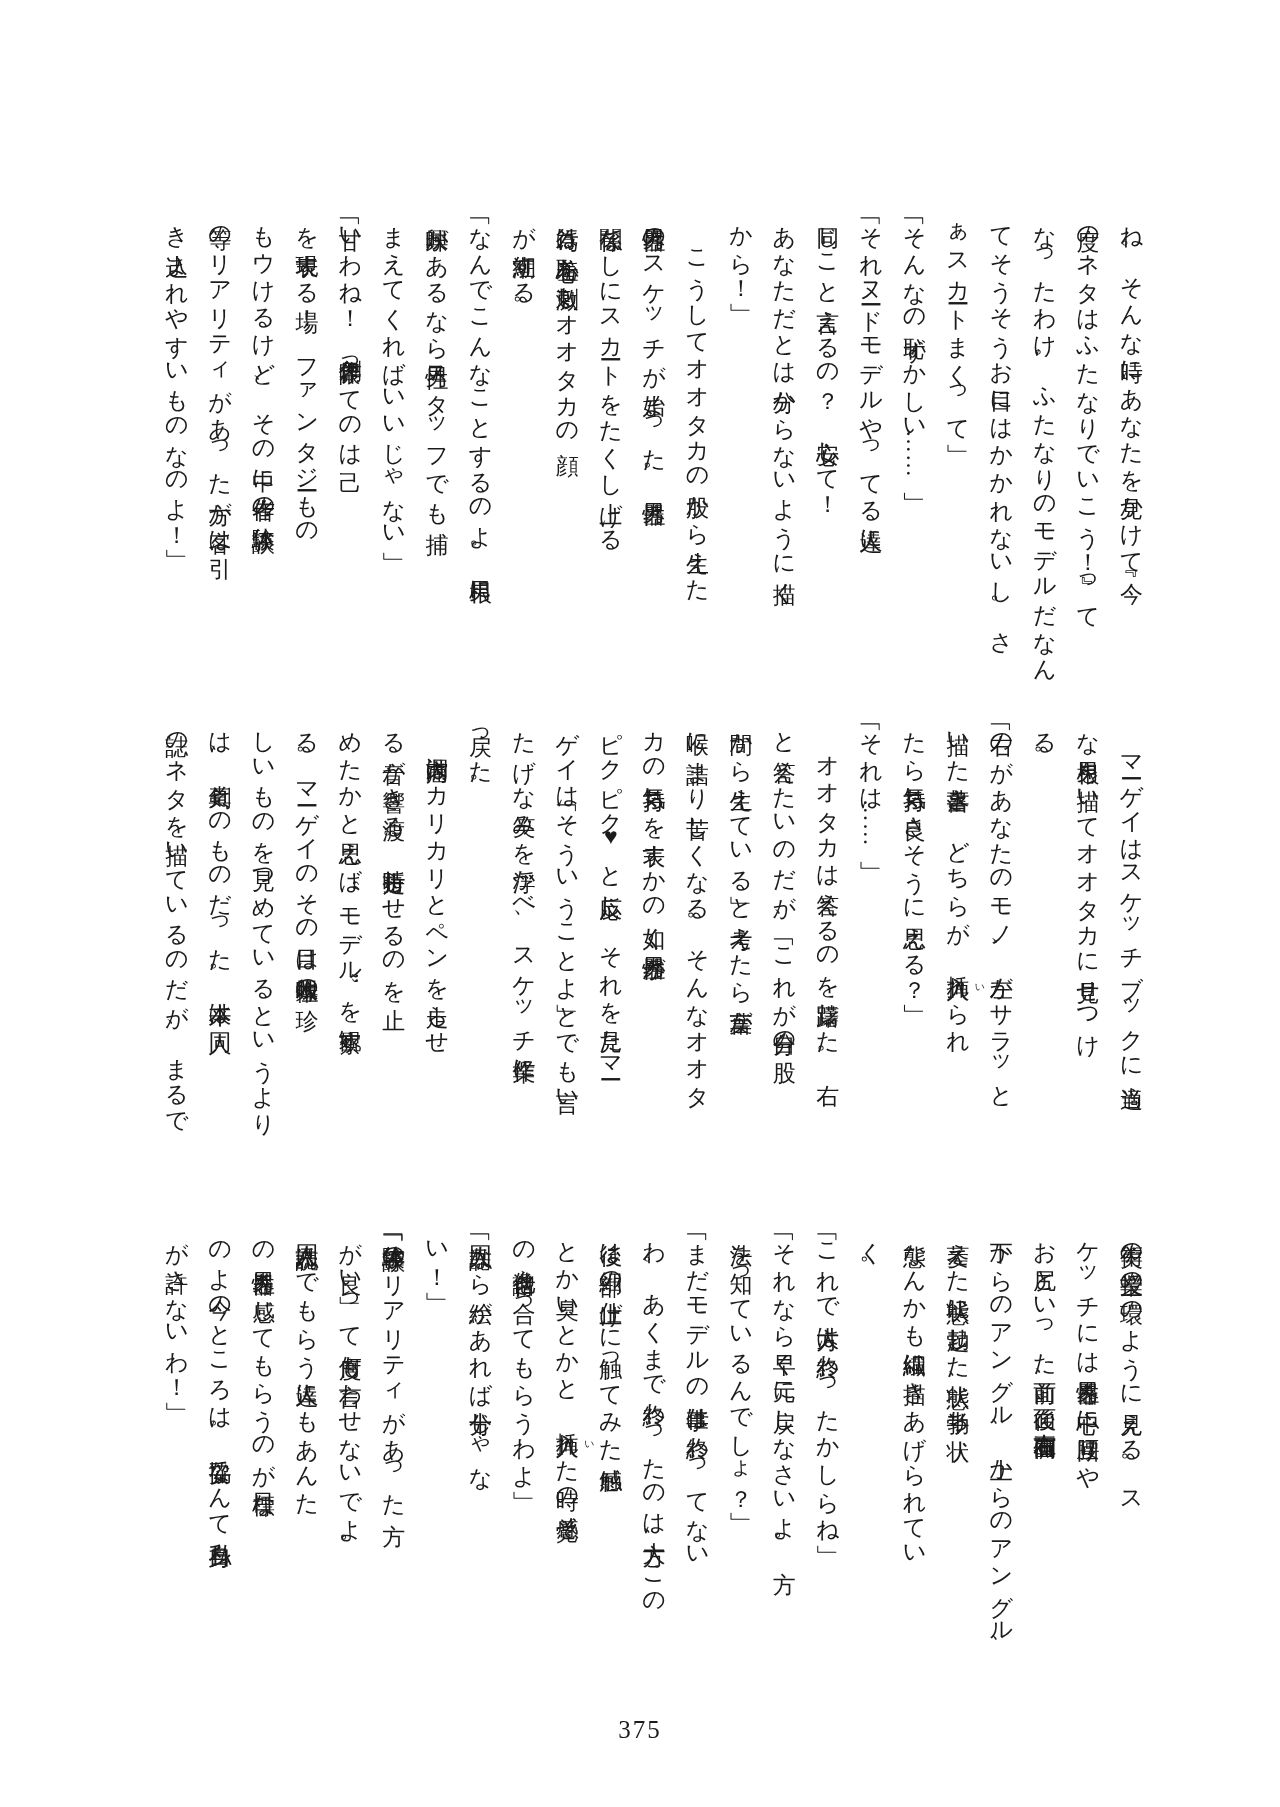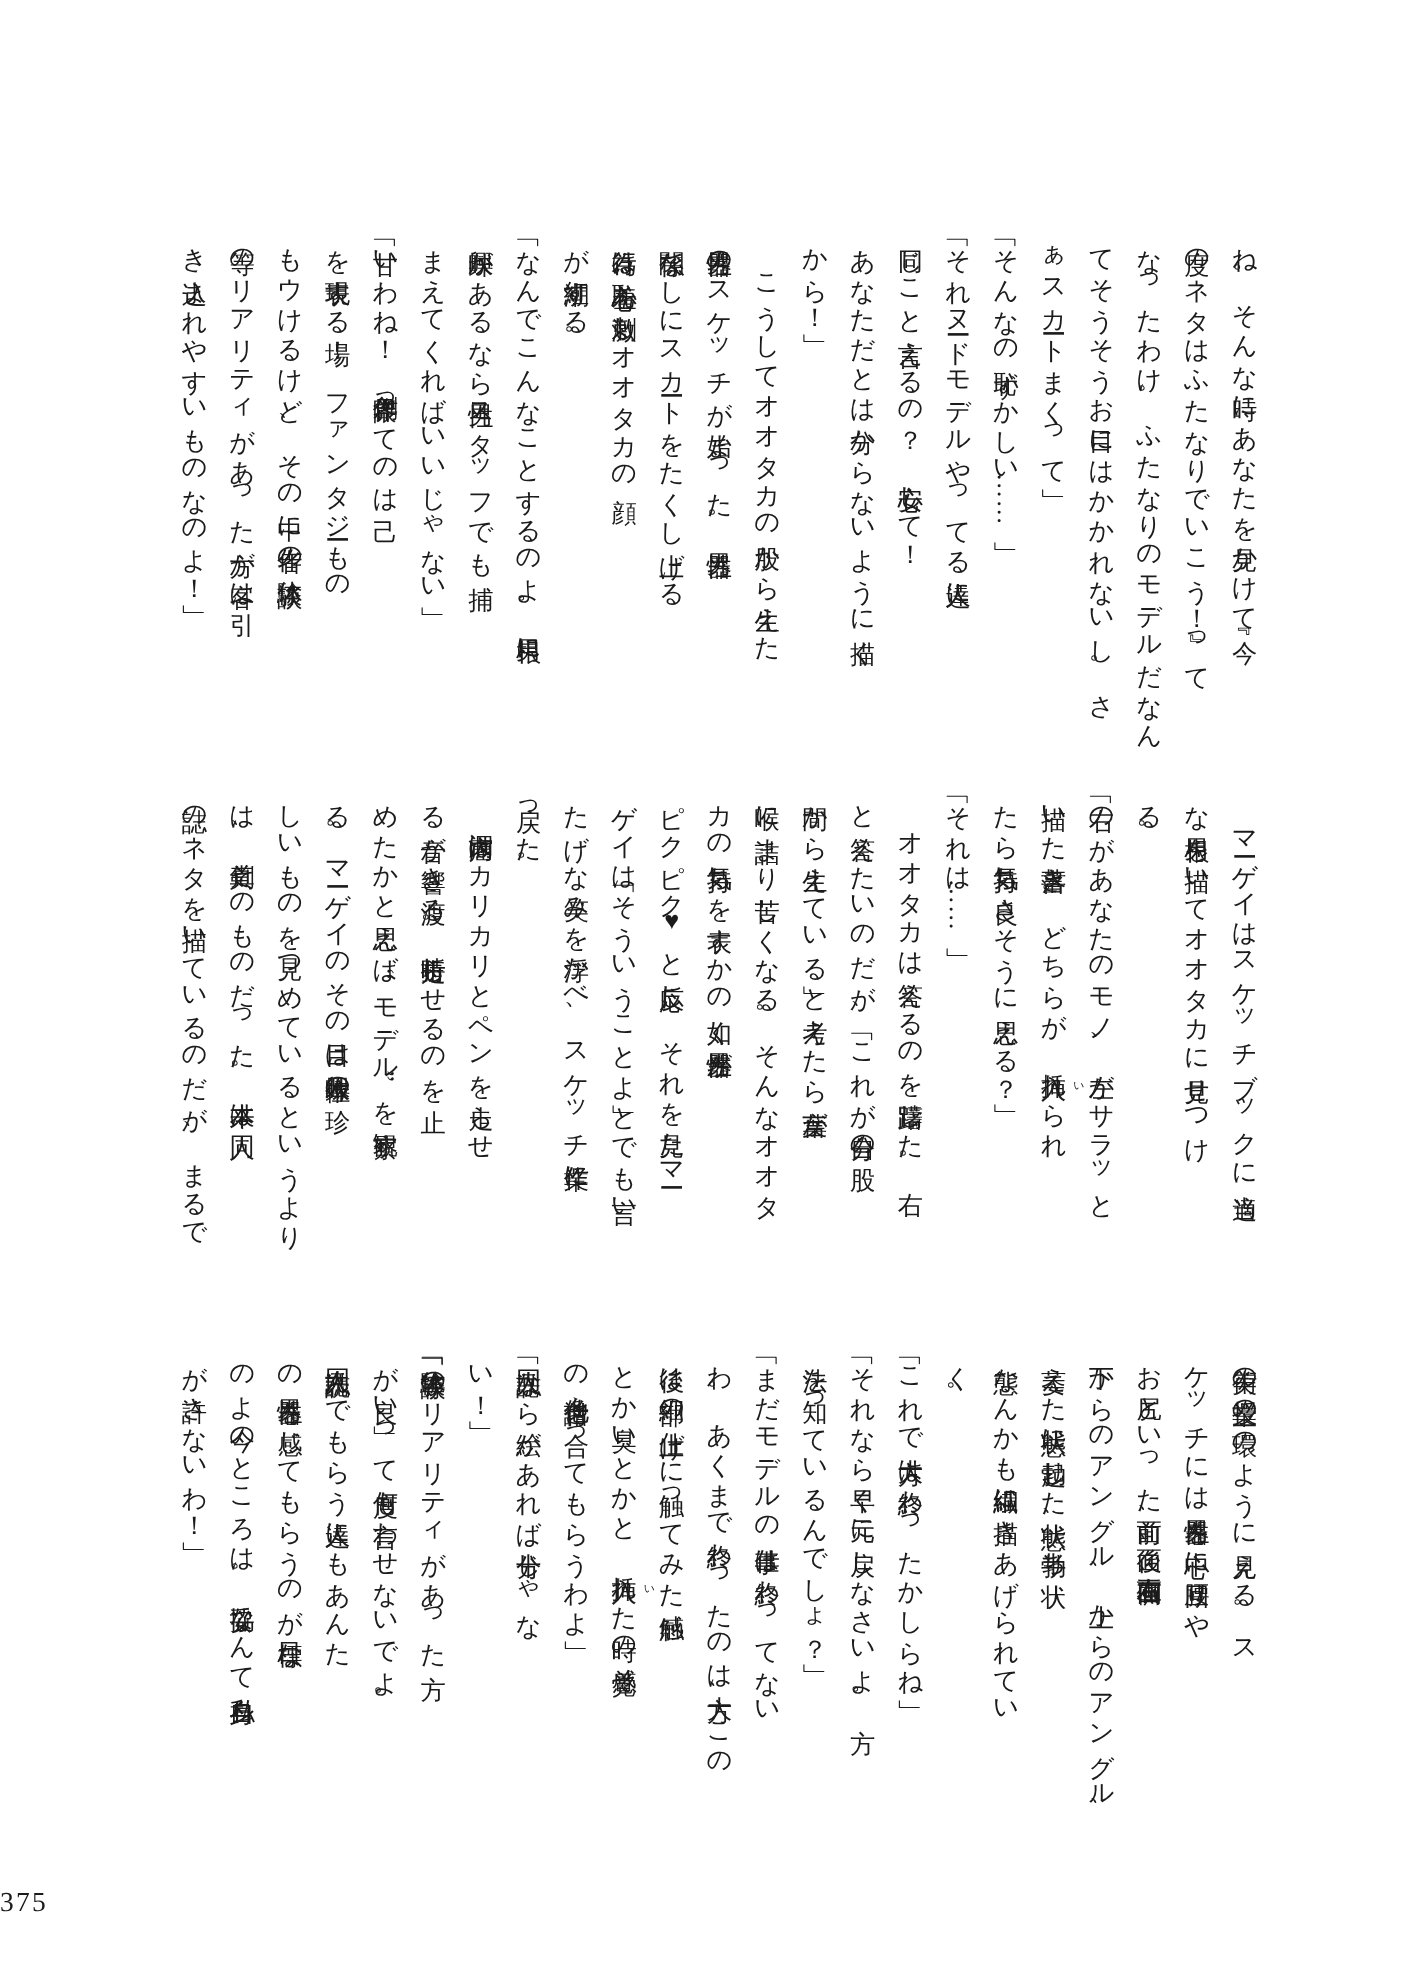--- a/index.html
+++ b/index.html
@@ -35,21 +35,21 @@
     top:19px;
     font-size:10px;
     line-height:10px;
     letter-spacing:0;
   }
   .page-number{
     position:absolute;
     top:1716px;
     left:0;
     width:100%;
-    text-align:left;
+    text-align:center;
     font-size:25px;
     letter-spacing:2px;
   }
 </style>
 </head>
 <body>
 
 <div class="band" style="top:210px">
     <div class="col" style="right: 0px;">ね。そんな時にあなたを見かけて『今</div>
     <div class="col" style="right: 43.4px;">度のネタはふたなりでいこう！』って</div>

